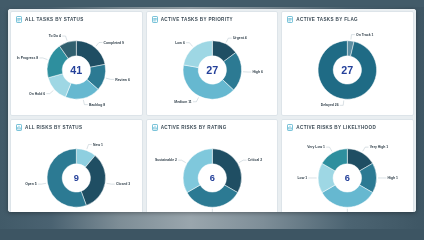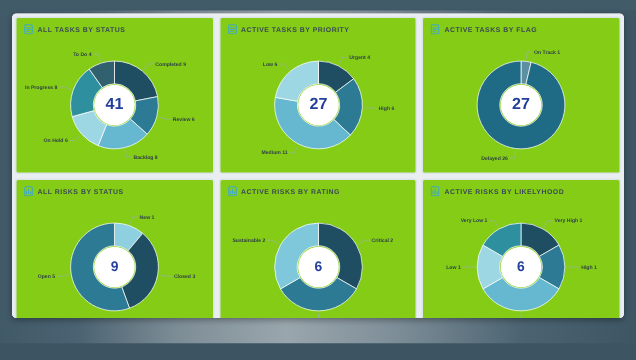--- a/index.html
+++ b/index.html
@@ -29,21 +29,21 @@
     display:grid;
     grid-template-columns:repeat(3,1fr);
     grid-template-rows:105px 105px;
     gap:3px;
     padding:2px;
     box-sizing:border-box;
     background:#e9eef1;
     width:100%;height:100%;
   }
   .card{
-    background:#84cc16;
+    background:#ffffff;
     border:1px solid #dde4e9;
     border-radius:2px;
     position:relative;
     overflow:hidden;
     box-sizing:border-box;
   }
   .card-head{
     display:flex;align-items:center;gap:3px;
     padding:4px 5px 2px 5px;
   }

